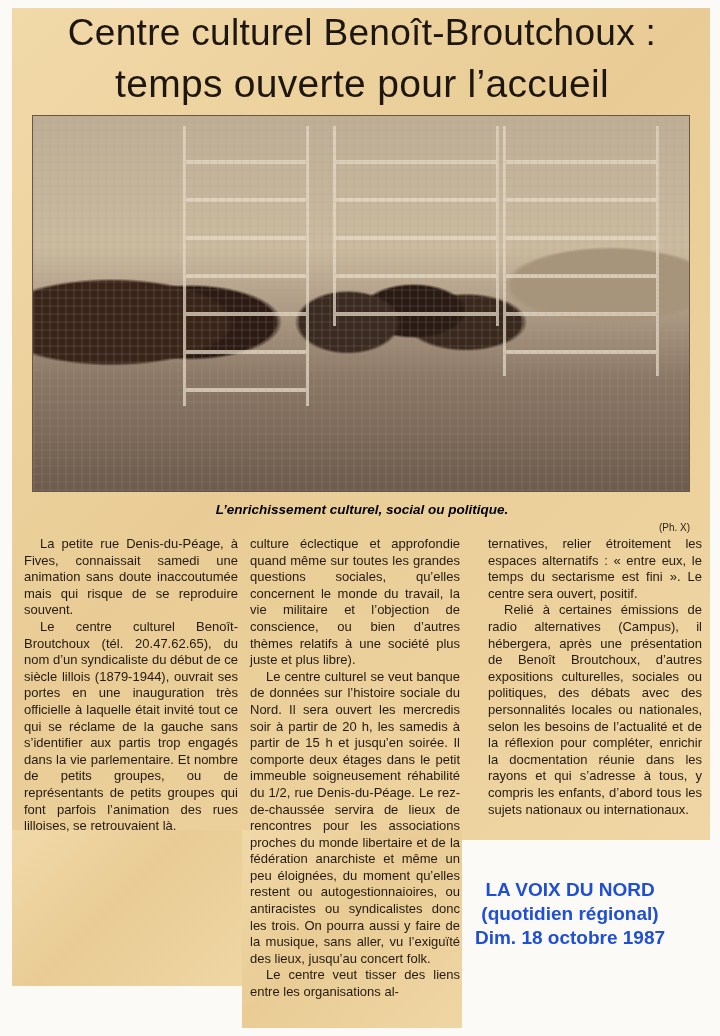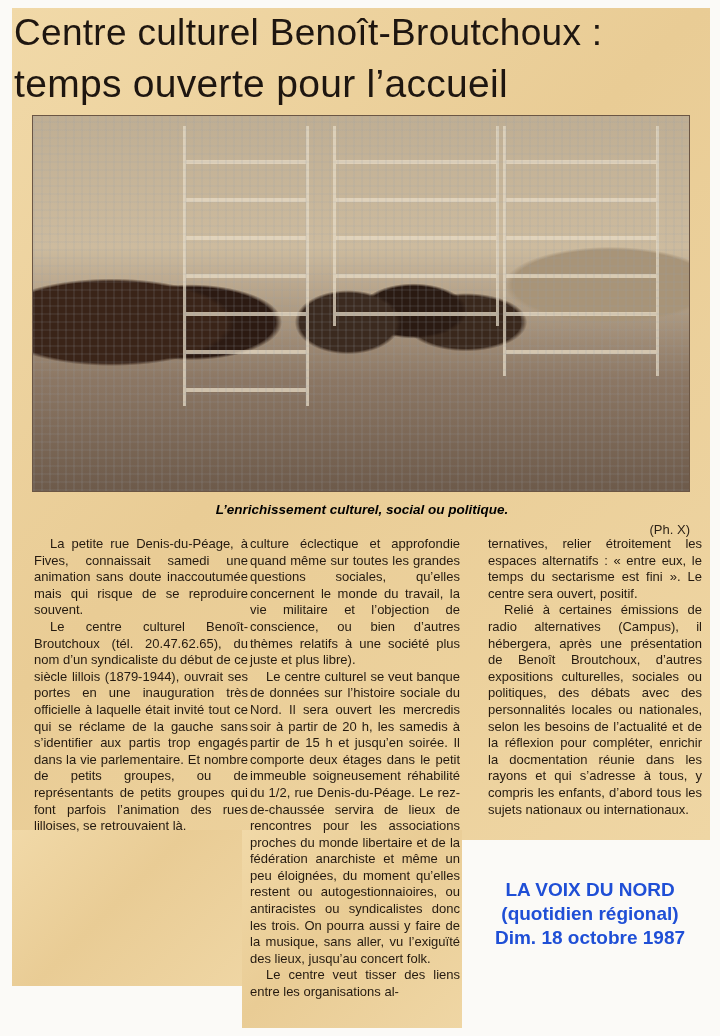--- a/index.html
+++ b/index.html
@@ -11,21 +11,21 @@
     }
     .paper {
       position:absolute; background:#eed3a0;
       background-image: linear-gradient(135deg, #f1d9a8 0%, #e9cc95 45%, #efd6a4 100%);
     }
     #paper-main { left:12px; top:8px; width:698px; height:832px; }
     #paper-left { left:12px; top:830px; width:238px; height:156px; }
     #paper-mid  { left:242px; top:830px; width:220px; height:198px; }
 
     .headline {
-      position:absolute; left:14px; width:696px; 
+      position:absolute; left:14px; width:696px; text-align:center;
       font-family:"Liberation Sans", sans-serif; font-weight:400;
       color:#1e1610; letter-spacing:0.3px; line-height:1;
     }
     #headline-1 { top:14px; font-size:37px; }
     #headline-2 { top:64px; font-size:39px; }
 
     .photo {
       position:absolute; left:32px; top:115px; width:656px; height:375px;
       background:
         radial-gradient(ellipse at 12% 55%, #3a2418 0 14%, transparent 15%),
@@ -47,35 +47,35 @@
       position:absolute; inset:0;
       background:repeating-linear-gradient(90deg, rgba(150,160,170,0.12) 0 2px, transparent 2px 8px),
                  repeating-linear-gradient(0deg, rgba(150,160,170,0.10) 0 2px, transparent 2px 8px);
     }
 
     .caption {
       position:absolute; left:14px; width:696px; top:502px; text-align:center;
       font-style:italic; font-weight:700; font-size:13.5px; color:#000000;
     }
     .credit {
-      position:absolute; right:30px; top:522px; font-size:13px; color:#2a1f14;
+      position:absolute; right:30px; top:522px; font-size:10px; color:#2a1f14;
     }
 
     .col {
       position:absolute; top:536px; font-size:13px; line-height:16.6px;
       text-align:justify; color:#241a10;
     }
     .col p { margin:0; text-indent:16px; }
     .col p.noindent { text-indent:0; }
-    #col-1 { left:34px; width:214px; }
+    #col-1 { left:24px; width:214px; }
     #col-2 { left:250px; width:210px; }
     #col-3 { left:476px; width:214px;margin-left:12px; }
 
     .stamp {
-      position:absolute; left:462px; top:878px; width:256px; text-align:center;
+      position:absolute; left:442px; top:878px; width:256px; text-align:center;
       color:#1f4fd6; font-weight:700; font-size:19px; line-height:24px;
       font-family:"Liberation Sans", sans-serif;
     }
   </style>
 </head>
 <body>
 
 <div id="paper-main" class="paper"></div>
 <div id="paper-left" class="paper"></div>
 <div id="paper-mid" class="paper"></div>

